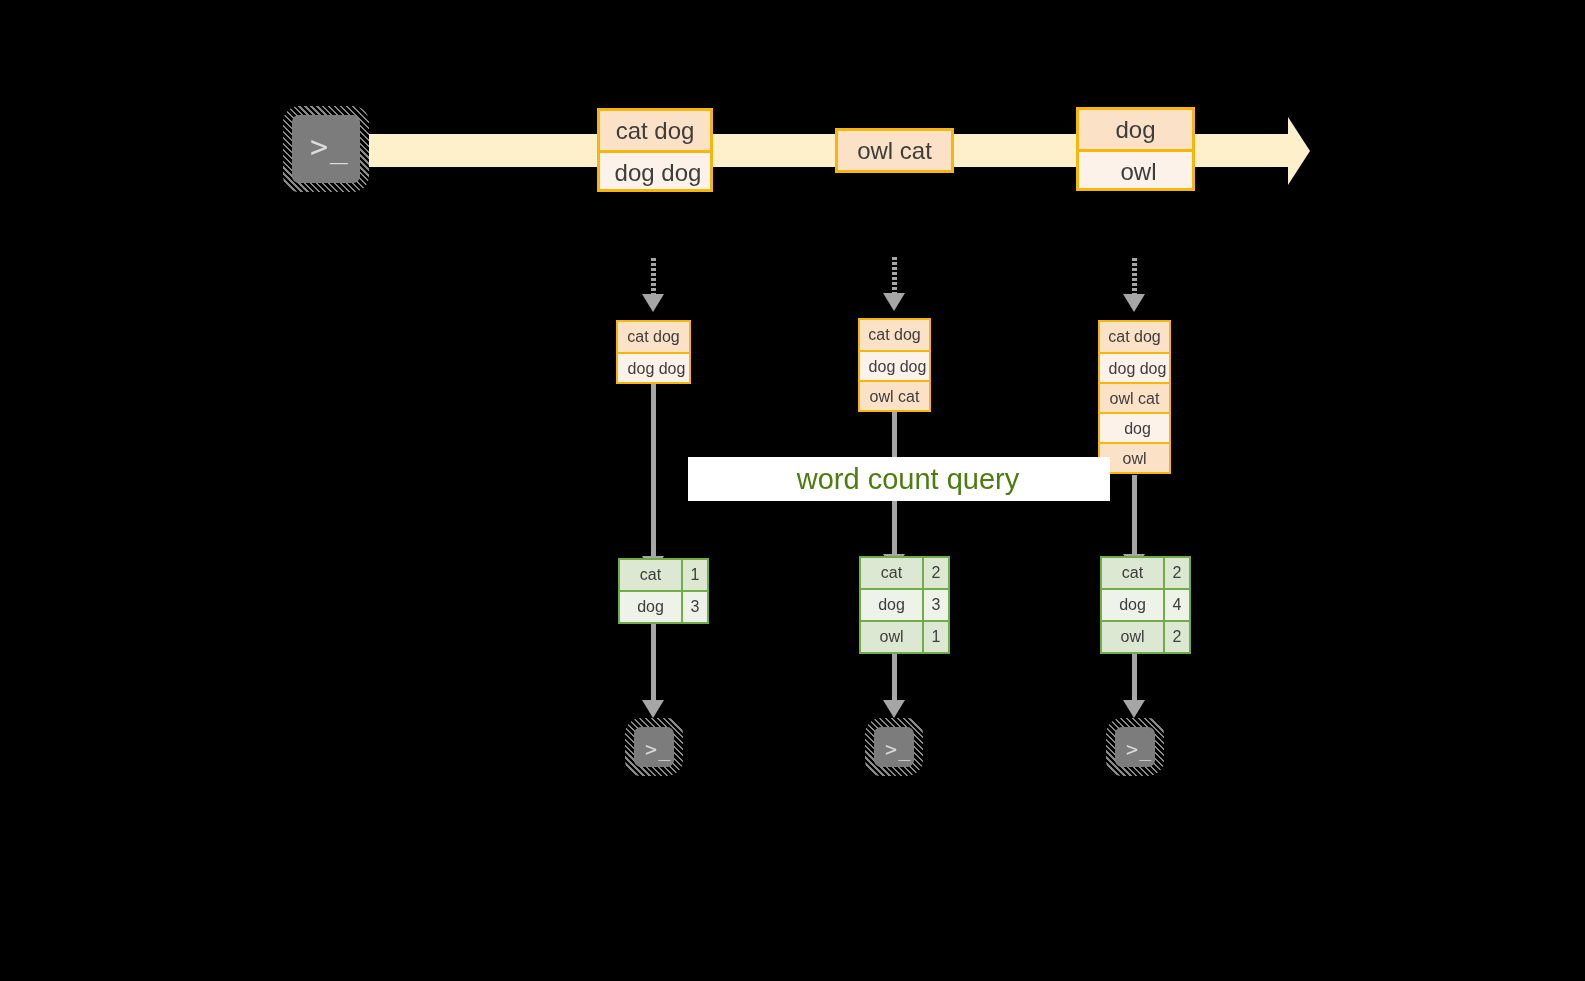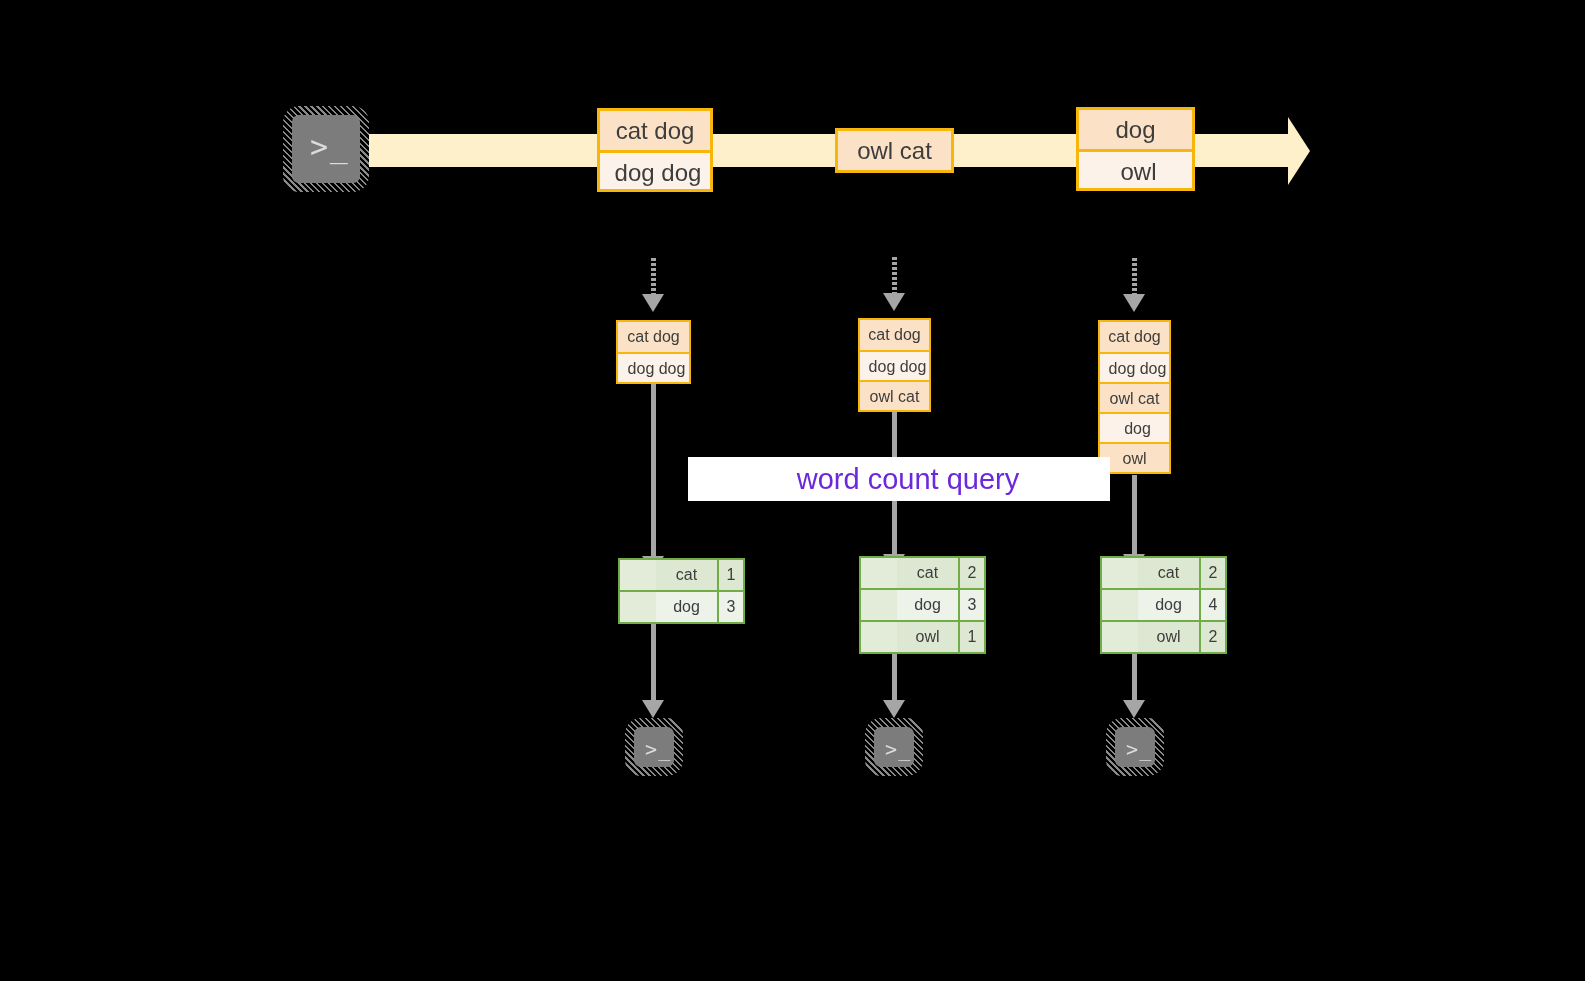--- a/index.html
+++ b/index.html
@@ -133,21 +133,21 @@
   .result .rrow + .rrow { border-top: 2.5px solid #70ad47; }
   .result .c-word,
   .result .c-count {
     box-sizing: border-box;
     height: 30px;
     line-height: 30px;
     font-size: 16px;
     color: #3d3d3d;
     text-align: center;
   }
-  .result .c-word  { width: 61px; margin-left: 36px; }
+  .result .c-word  { width: 61px; }
   .result .c-count { width: 26px; border-left: 2.5px solid #70ad47; text-align: center; }
   .rrow.shade-a .c-word, .rrow.shade-a .c-count { background: #dde8d2; }
   .rrow.shade-b .c-word, .rrow.shade-b .c-count { background: #eef3ea; }
 
   #result-1 { left: 618px; top: 558px; }
   #result-2 { left: 859px; top: 556px; }
   #result-3 { left: 1100px; top: 556px; }
 
   
   .vline {
@@ -181,21 +181,21 @@
     background: #ffffff;
     z-index: 8;
   }
   .banner .label {
     position: absolute;
     left: 0; right: 0;
     top: 50%;
     transform: translateY(-50%);
     text-align: center;
     font-size: 29px;
-    color: #6d28d9;
+    color: #4d7c0f;
     white-space: nowrap;
     padding-left: 18px;
     box-sizing: border-box;
   }
 </style>
 </head>
 <body>
 
 <div id="stage">
 

